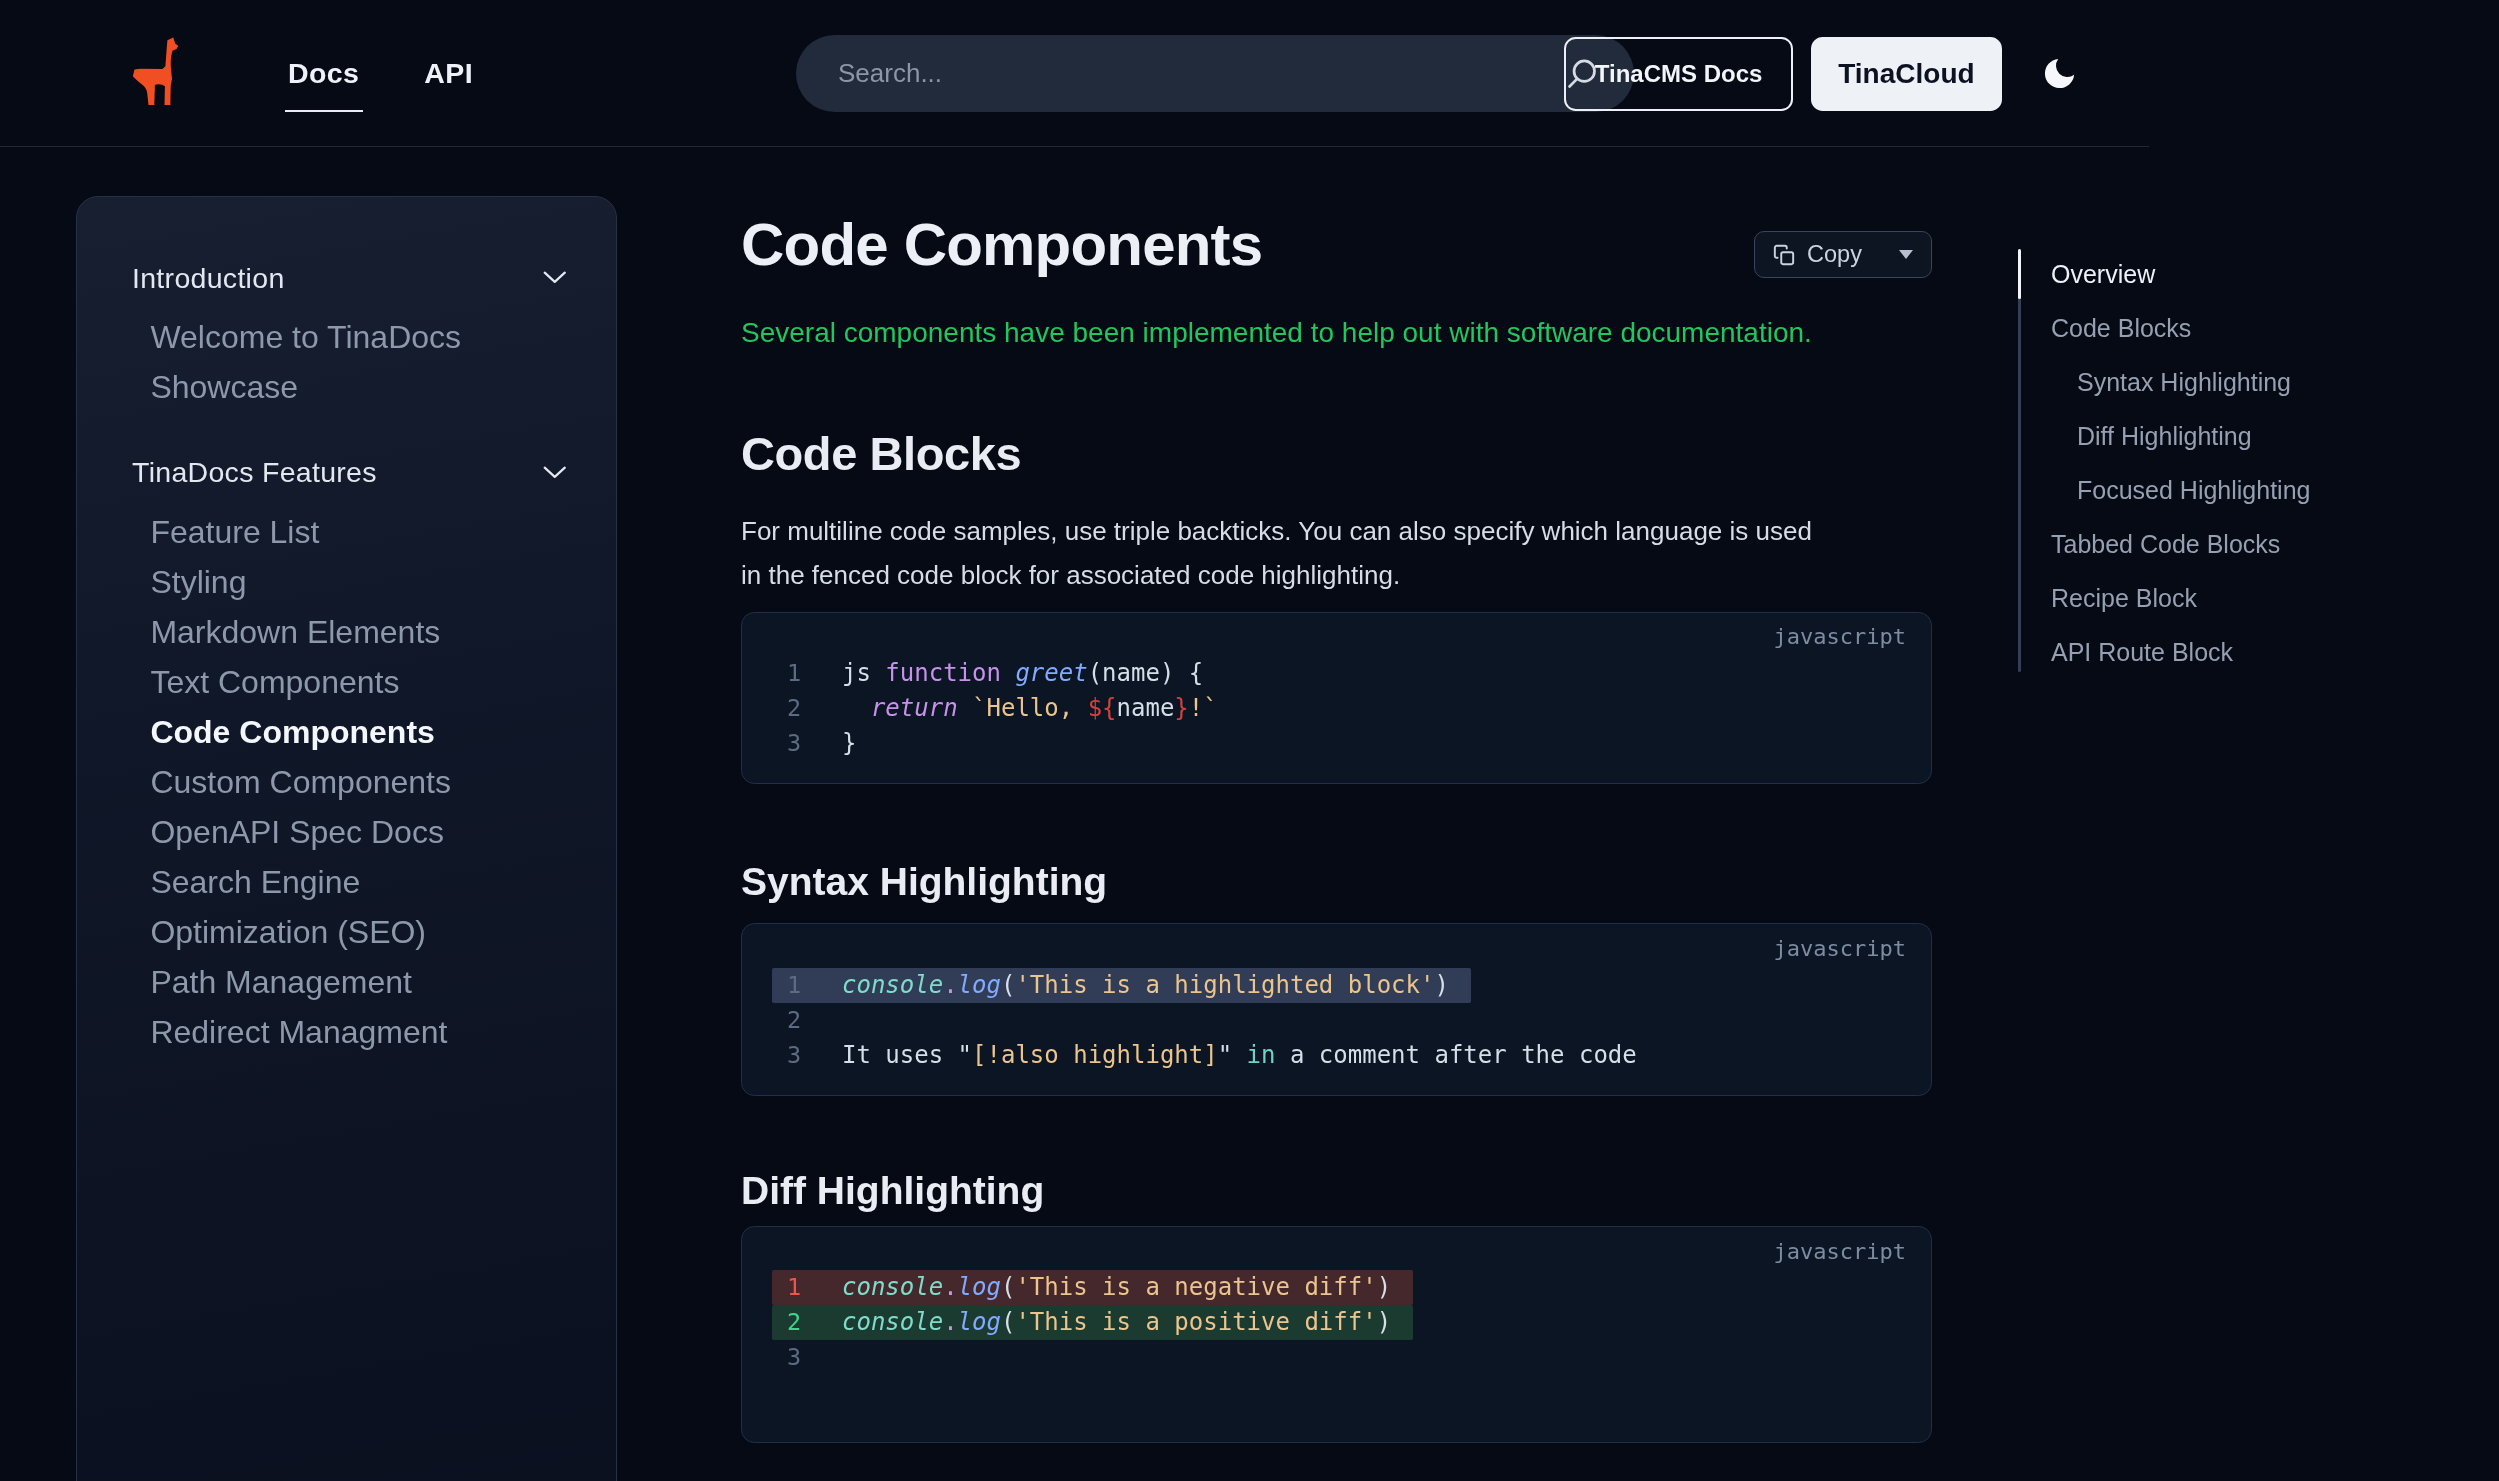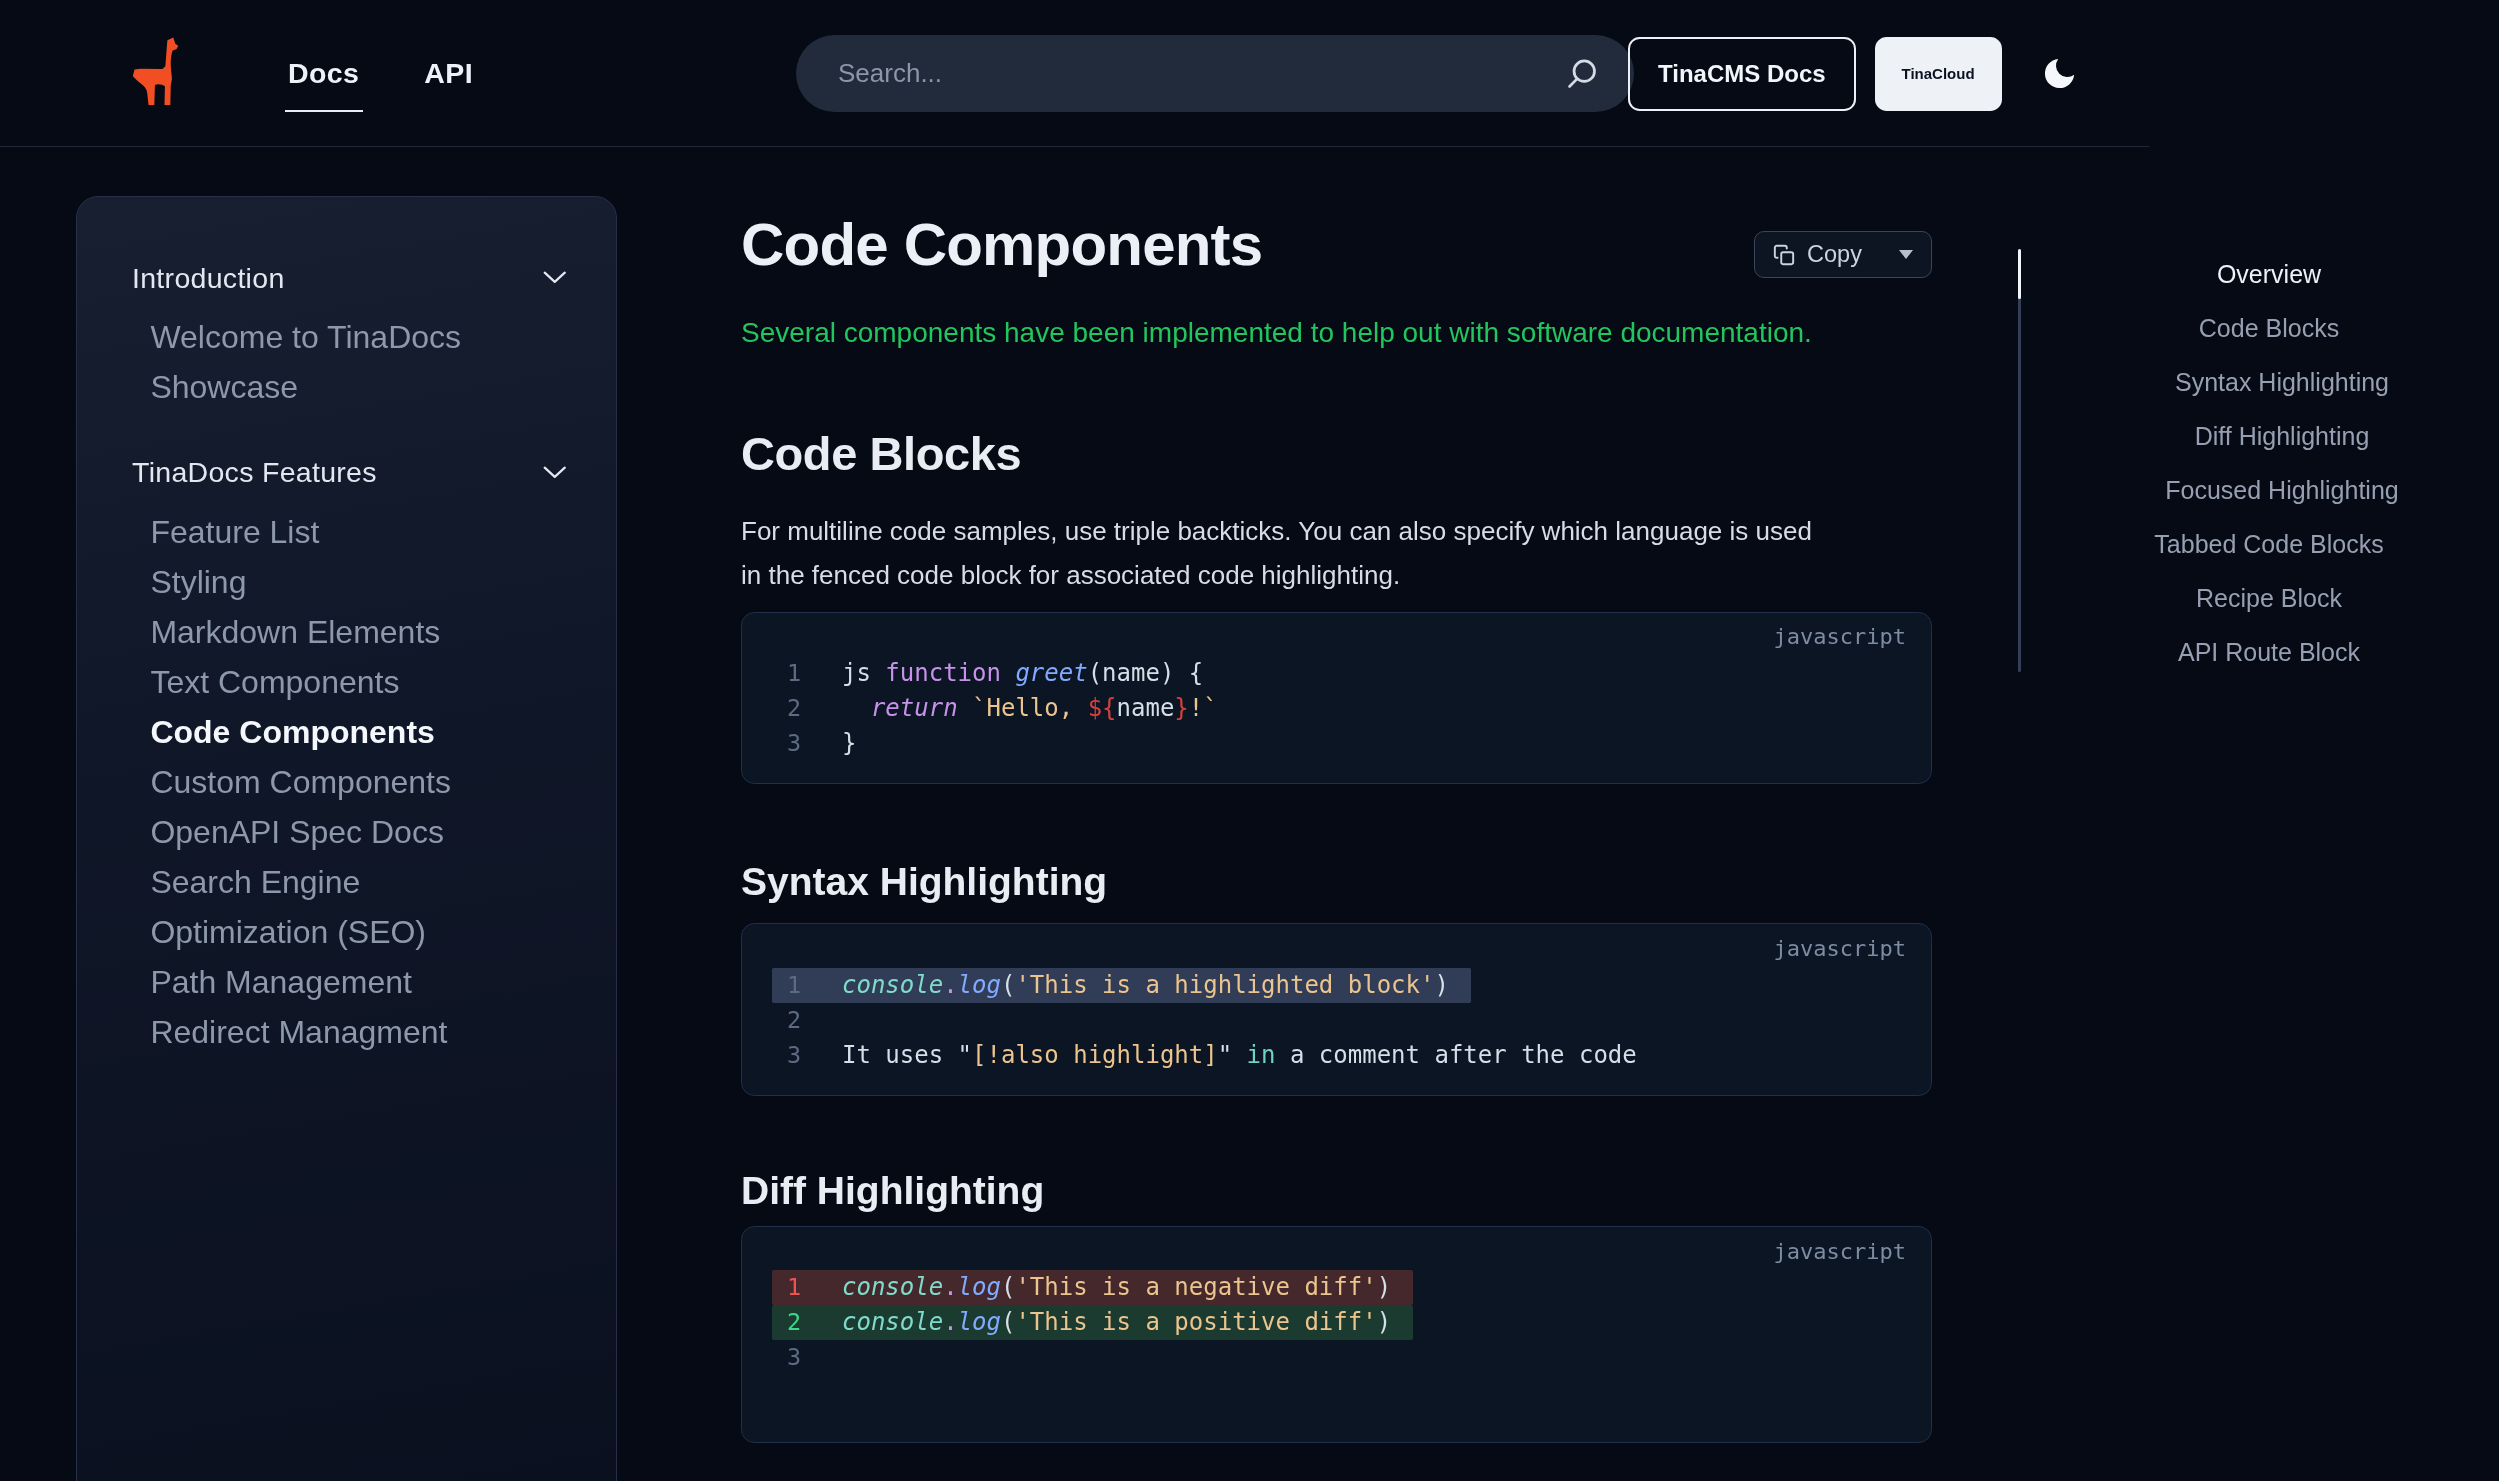--- a/index.html
+++ b/index.html
@@ -32,21 +32,21 @@
   }
   .searchbar input::placeholder{ color:#8d96a8; }
   .nav-right{ position:absolute; right:70px; top:0; height:147px; display:flex; align-items:center; gap:18.4px; }
   .btn-outline{
     height:74px; padding:0 28.5px; border:2.1px solid #edf0f6; border-radius:11.7px;
     background:transparent; color:#f2f5f9; font-size:24px; font-weight:700;
     display:flex; align-items:center; font-family:"Liberation Sans", sans-serif; cursor:pointer;
   }
   .btn-solid{
     height:74px; padding:0 27px; border:none; border-radius:11.7px;
-    background:#eef1f6; color:#0c1222; font-size:15px; font-weight:700;
+    background:#eef1f6; color:#0c1222; font-size:28px; font-weight:700;
     display:flex; align-items:center; font-family:"Liberation Sans", sans-serif; cursor:pointer;
   }
   .moon{ width:39px; height:39px; margin-left:20px; cursor:pointer; }
 
   
   .sidebar{
     position:absolute; left:76px; top:196px; width:541px; height:1340px;
     border-radius:22px;
     background:linear-gradient(170deg, #171f31 0%, #101728 38%, #0a101e 100%);
     border:0.8px solid #273047;
@@ -105,21 +105,21 @@
   .tok-bi{ color:#82aaff; font-style:italic; }
   .tok-ti{ color:#7fdbca; font-style:italic; }
   .tok-t{ color:#6fd3c4; }
   .tok-o{ color:#ecc48d; }
   .tok-r{ color:#d6403c; }
 
   
   .toc{ position:absolute; left:2018px; top:247px; width:469px; }
   .toc-rule{ position:absolute; left:0; top:1.7px; width:3.4px; height:423px; background:#343e54; border-radius:1.7px; }
   .toc-active-ind{ position:absolute; left:0; top:1.7px; width:3.4px; height:50px; background:#f2f5f9; border-radius:1.7px; }
-  .toc-items{ margin-left:33px;text-align:center; }
+  .toc-items{ margin-left:33px; }
   .toc-item{ font-size:25px; color:#96a0b2; line-height:54px; cursor:pointer; }
   .toc-item.lvl1{ padding-left:26px; }
   .toc-item.active{ color:#eef2f8; font-weight:500; }
 
   svg{ display:block; }
 </style>
 </head>
 <body>
 
 <header class="topnav">

